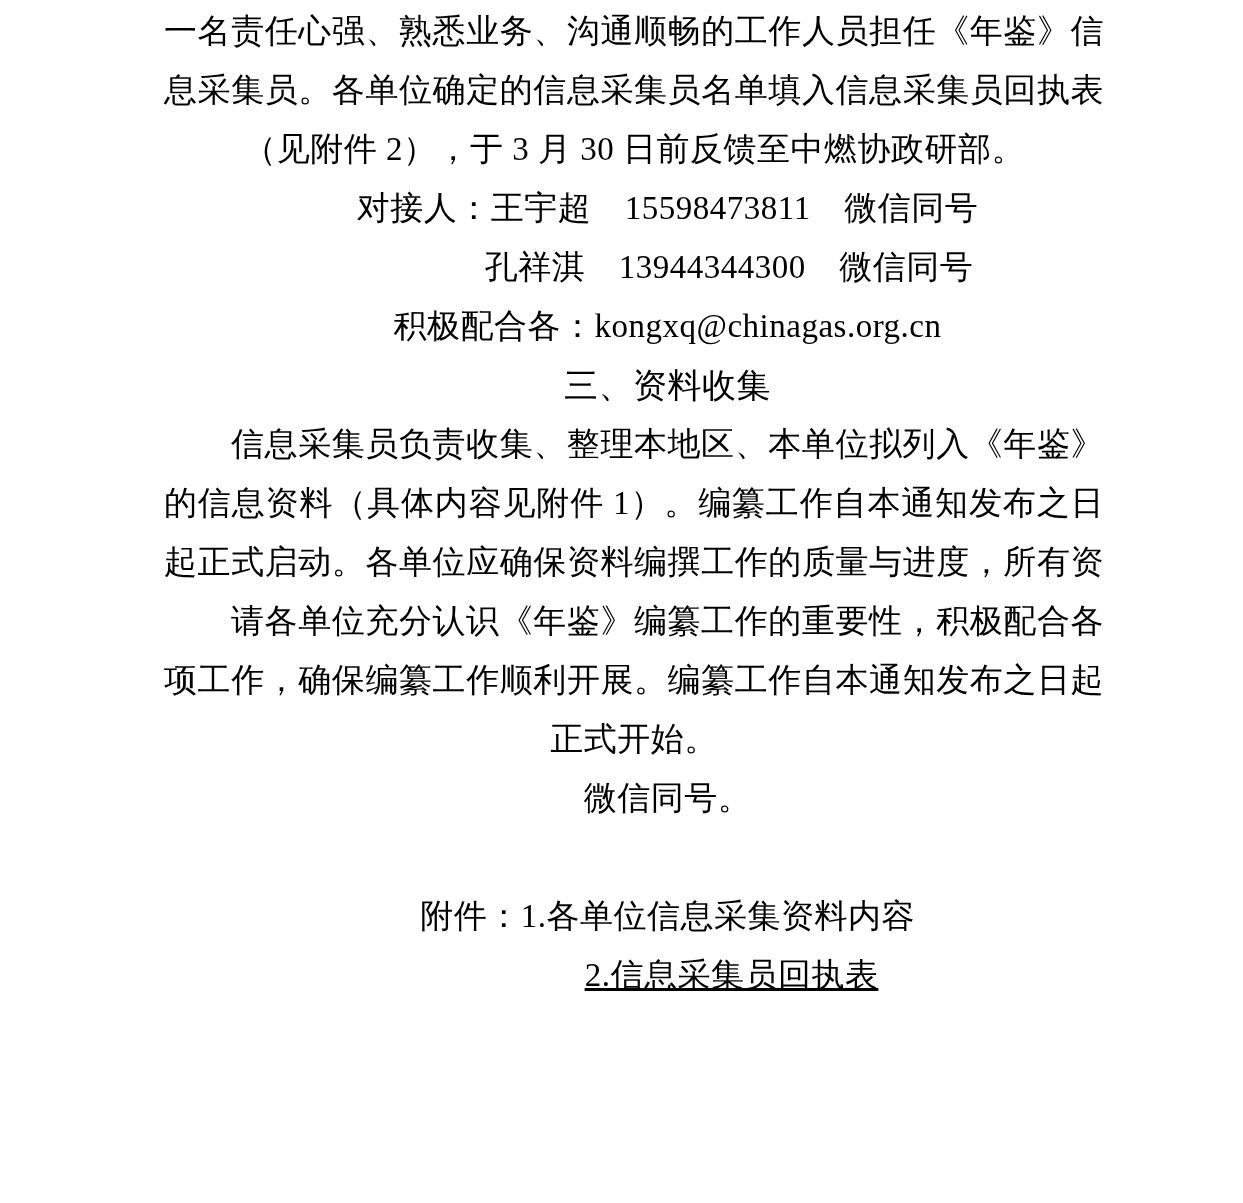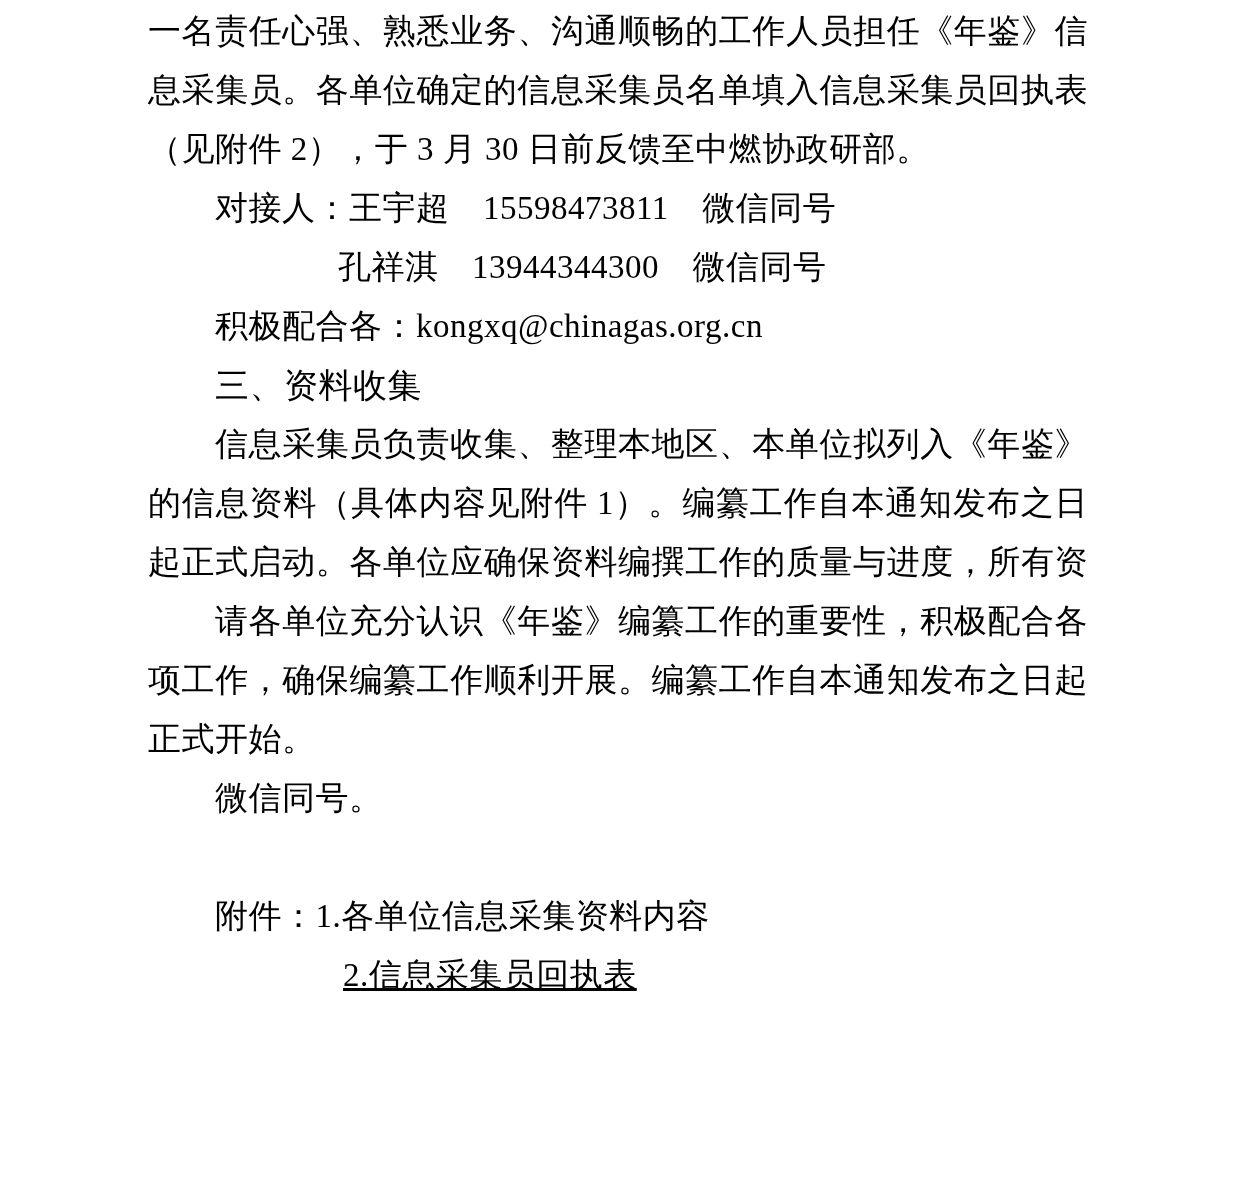--- a/index.html
+++ b/index.html
@@ -7,30 +7,31 @@
     position: relative;
     width: 1243px;
     height: 1203px;
     background: #ffffff;
     color: #000000;
     overflow: hidden;
     font-family: "Liberation Serif", "DejaVu Serif", serif;
   }
   .text-col {
     position: absolute;
-    left: 148px;
+    left: 164px;
     top: 2px;
     width: 940px;
   }
   .line {
     font-size: 33px;
     line-height: 59px;
     height: 59px;
     white-space: nowrap;
     letter-spacing: 0.5px;
+    text-align: center;
   }
   
   .j {
     text-align: justify;
     text-align-last: justify;
   }
   .i2   { padding-left: 67px; }    
   .iname{ padding-left: 190px; }   
   .iatt { padding-left: 195px; text-decoration: underline; }   
   .heading {

